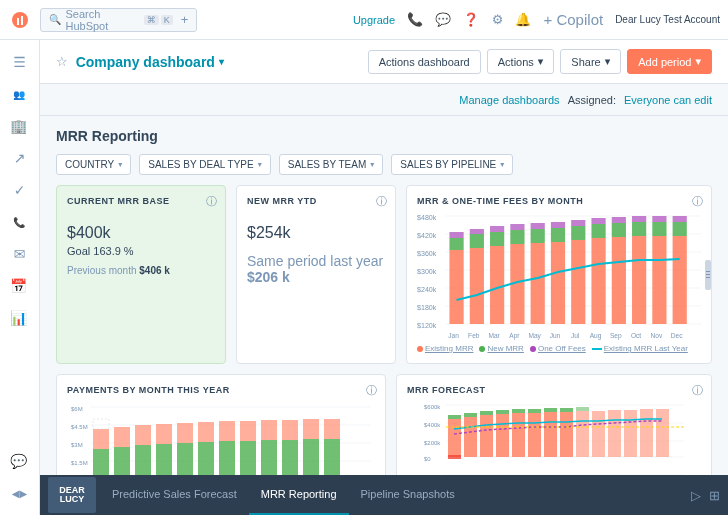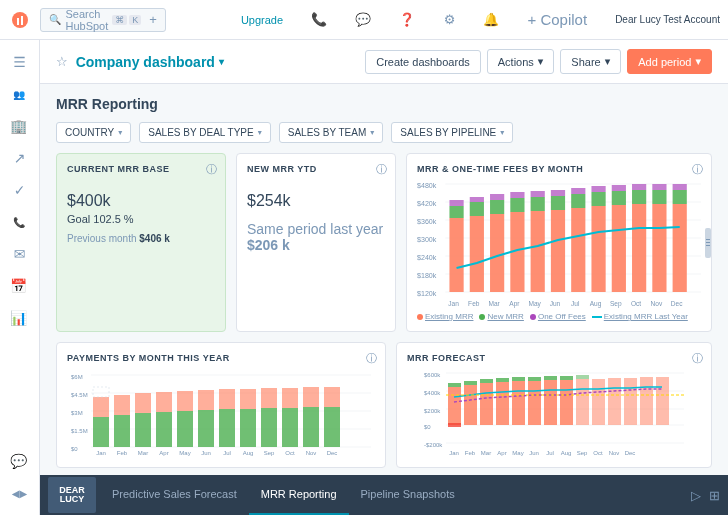--- a/index.html
+++ b/index.html
@@ -5,21 +5,21 @@
     * { box-sizing: border-box; margin: 0; padding: 0; }
     body { font-family: -apple-system, BlinkMacSystemFont, 'Segoe UI', Helvetica, Arial, sans-serif; font-size: 12px; background: #f5f8fa; color: #33475b; overflow: hidden; width: 728px; height: 515px; }
 
     
     .top-nav { background: #fff; border-bottom: 1px solid #dfe3eb; height: 40px; display: flex; align-items: center; padding: 0 8px; gap: 8px; }
     .top-nav-logo { width: 24px; height: 24px; display: flex; align-items: center; justify-content: center; color: #ff7a59; font-size: 16px; flex-shrink: 0; }
     .top-nav-search { flex: 1; max-width: 200px; background: #f5f8fa; border: 1px solid #cbd6e2; border-radius: 3px; height: 24px; display: flex; align-items: center; padding: 0 8px; gap: 4px; font-size: 11px; color: #7c98b6; }
     .top-nav-search-icon { font-size: 10px; }
     .top-nav-kbd { background: #e5e8ef; border-radius: 2px; padding: 0 3px; font-size: 9px; color: #7c98b6; }
     .top-nav-spacer { flex: 1; }
-    .top-nav-actions { display: flex; align-items: center; gap: 28px; }
+    .top-nav-actions { display: flex; align-items: center; gap: 12px; }
     .top-nav-icon { color: #7c98b6; font-size: 13px; cursor: pointer; }
     .top-nav-copilot { color: #7c98b6; font-size: 11px; display: flex; align-items: center; gap: 3px; }
     .top-nav-user { font-size: 11px; color: #33475b; display: flex; align-items: center; gap: 3px; }
     .top-nav-upgrade { font-size: 11px; color: #0091ae; }
 
     
     .layout { display: flex; height: calc(515px - 40px); }
 
     
     .sidebar { width: 40px; background: #fff; border-right: 1px solid #dfe3eb; display: flex; flex-direction: column; align-items: center; padding: 8px 0; gap: 4px; flex-shrink: 0; }
@@ -155,36 +155,41 @@
 
   <div class="main">
 
     <div class="breadcrumb-bar">
       <span class="star-icon">☆</span>
       <div class="breadcrumb-title">
         <span>Company dashboard</span>
         <span class="breadcrumb-chevron">▾</span>
       </div>
       <div class="breadcrumb-actions">
-        <button class="btn btn-white">Create dashboards</button>
+        <button class="btn btn-white">Actions dashboard</button>
         <button class="btn btn-white">
           <span>Actions</span>
           <span>▾</span>
         </button>
         <button class="btn btn-white">
           <span>Share</span>
           <span>▾</span>
         </button>
         <button class="btn btn-orange">
           <span>Add period</span>
           <span>▾</span>
         </button>
       </div>
     </div>
 
+    <div class="manage-bar">
+      <span class="manage-link">Manage dashboards</span>
+      <span class="assigned-text">Assigned:</span>
+      <span class="assigned-link">Everyone can edit</span>
+    </div>
 
     <div class="dashboard">
       <div class="section-title">MRR Reporting</div>
 
       <div class="filter-bar">
         <div class="filter-select">
           <span>COUNTRY</span>
           <span class="filter-select-chevron">▾</span>
         </div>
         <div class="filter-select">
@@ -202,21 +207,21 @@
       </div>
 
       <div class="grid-row">
 
         <div class="card card-mrr-base">
           <span class="card-info">ⓘ</span>
           <div class="card-label">CURRENT MRR BASE</div>
           <div class="card-big-value">
             <span>$400</span><span>k</span>
           </div>
-          <div class="card-goal">Goal 102.5 %</div>
+          <div class="card-goal">Goal 163.9 %</div>
           <div class="card-prev">
             <span>Previous month</span> <strong>$406 k</strong>
           </div>
         </div>
 
         <div class="card card-new-mrr">
           <span class="card-info">ⓘ</span>
           <div class="card-label">NEW MRR YTD</div>
           <div class="card-big-value">
             <span>$254</span><span>k</span>

